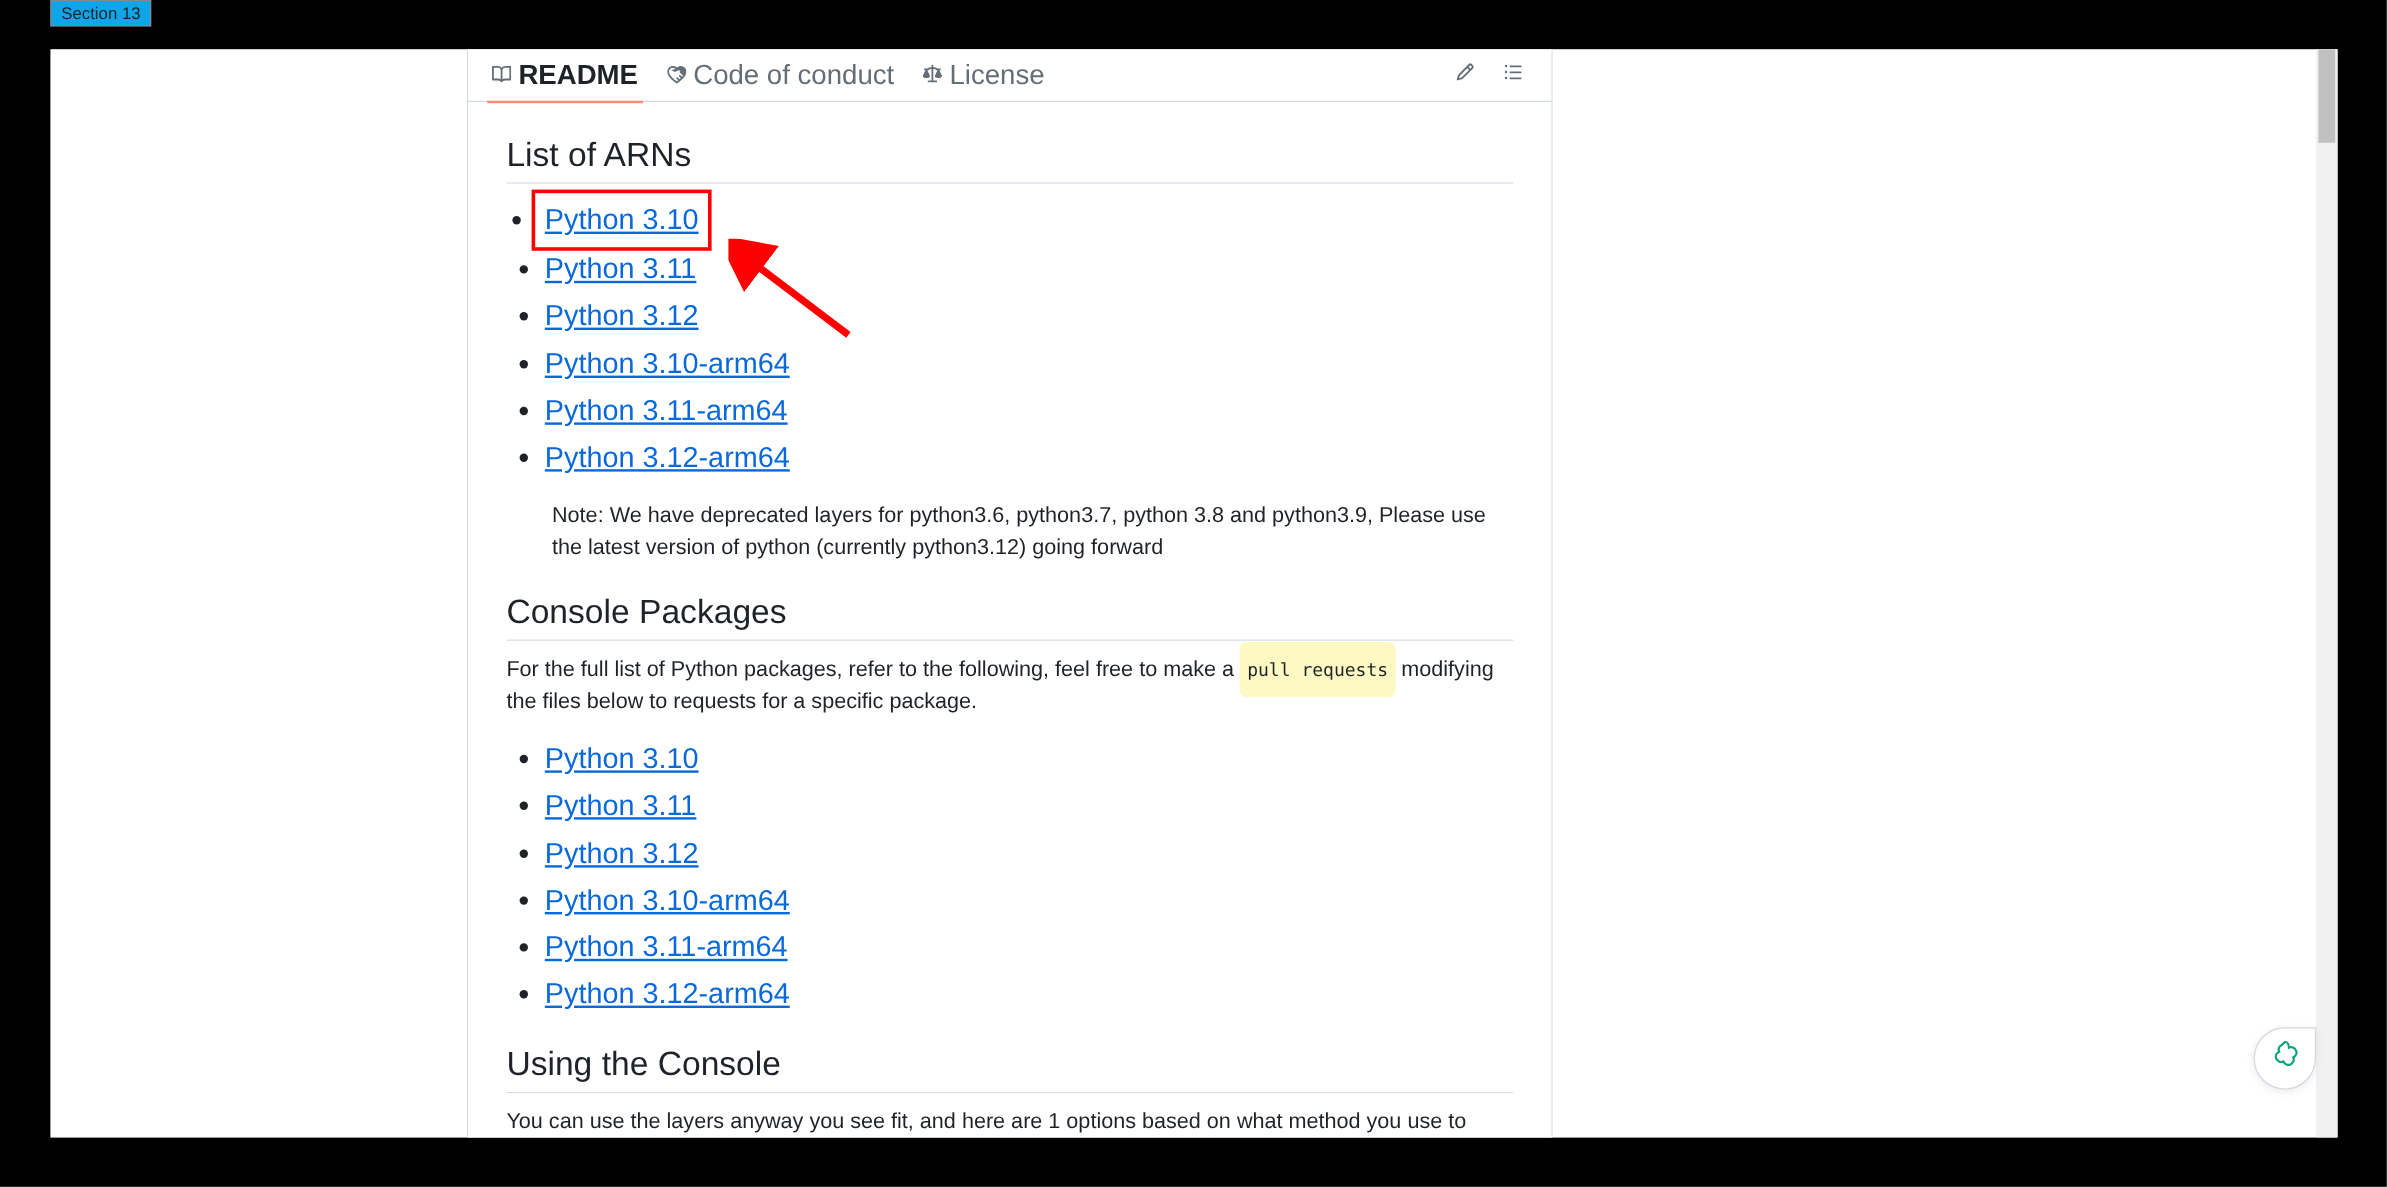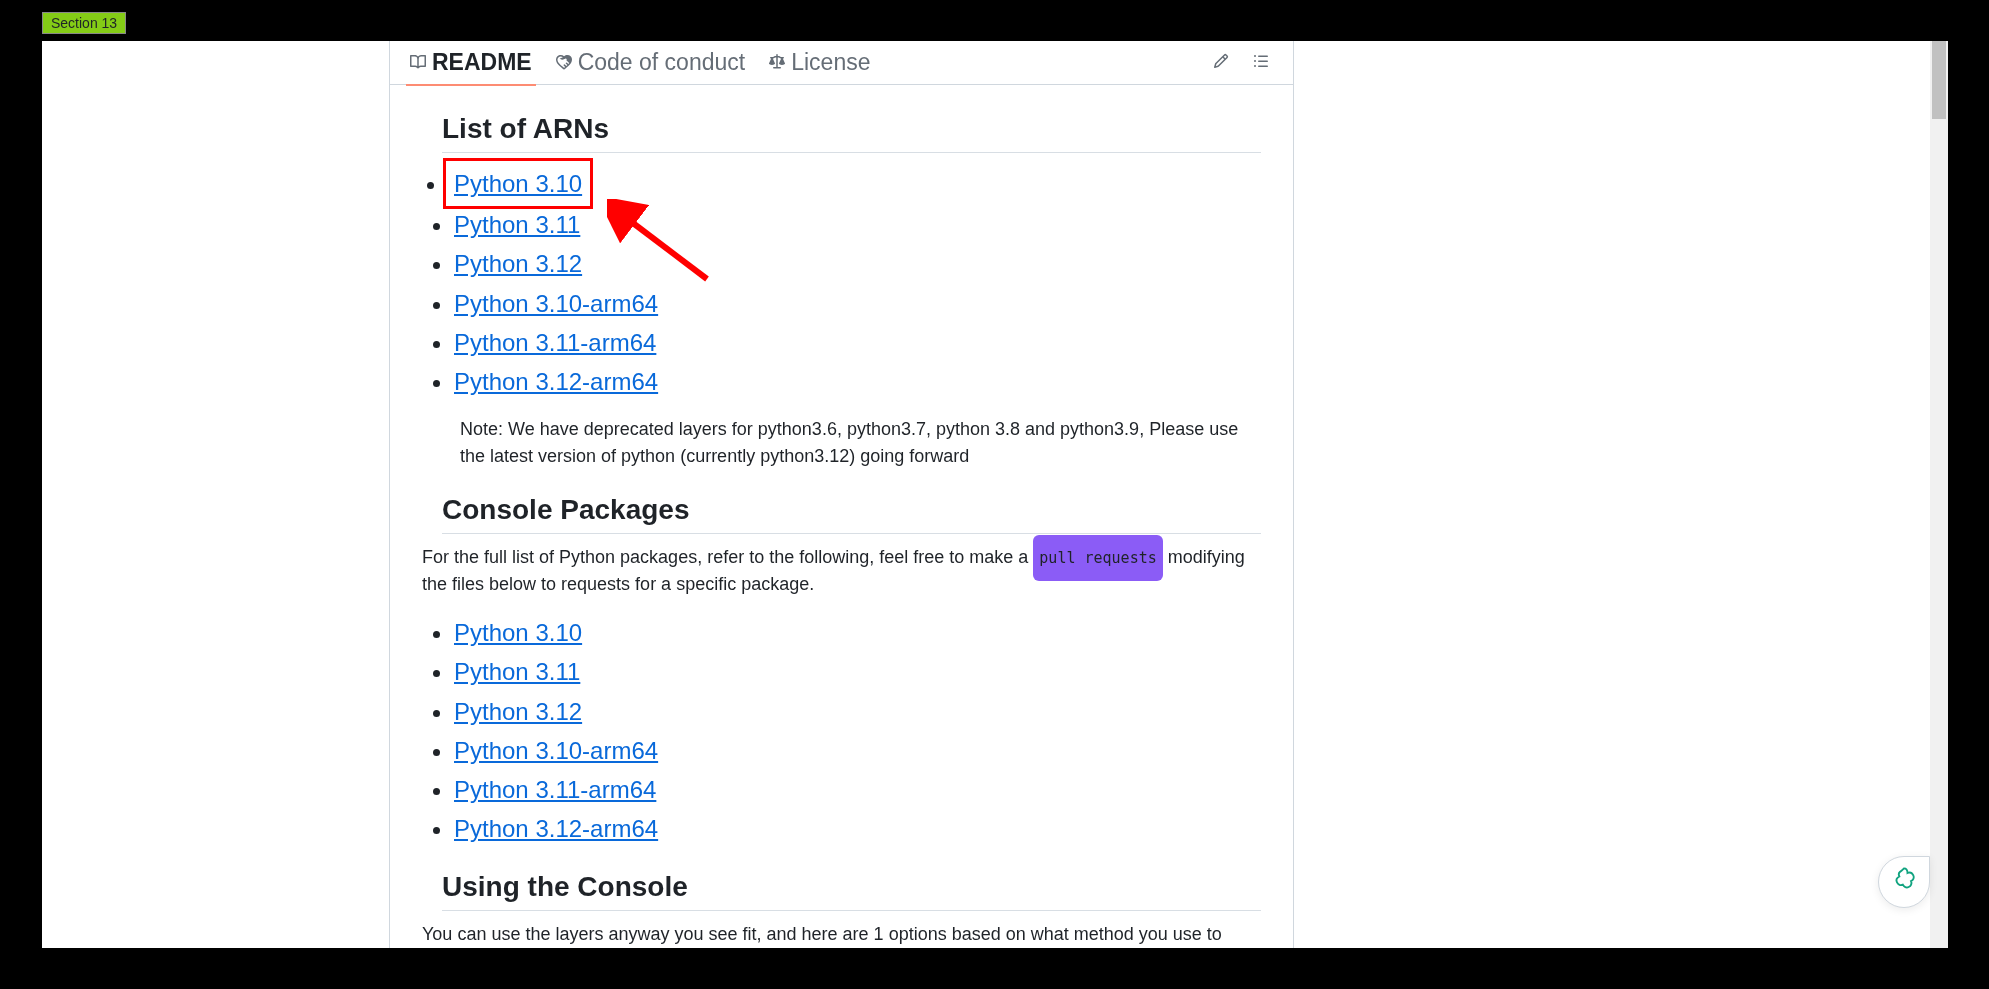--- a/index.html
+++ b/index.html
@@ -11,23 +11,23 @@
       background: #000;
       font-family: -apple-system, BlinkMacSystemFont, "Segoe UI", Helvetica, Arial, sans-serif;
       color: #1f2328;
       width: 1989px;
       height: 989px;
       overflow: hidden;
       position: relative;
     }
     .section-label {
       position: absolute;
-      top: 12px;
+      top: 0;
       left: 42px;
-      background: #84cc16;
+      background: #0ea5e9;
       border: 1px solid #888;
       padding: 2px 8px;
       font-size: 14px;
       z-index: 100;
     }
     .viewport {
       position: absolute;
       top: 41px;
       left: 42px;
       right: 41px;
@@ -103,26 +103,25 @@
     .icon-btn svg {
       width: 16px;
       height: 16px;
       fill: #656d76;
     }
     .readme-body {
       padding: 4px 32px 32px 32px;
     }
     h2 {
       font-size: 28px;
-      font-weight: 700;
+      font-weight: 400;
       margin-top: 24px;
       margin-bottom: 10px;
       padding-bottom: 7px;
       border-bottom: 1px solid #d8dee4;
-      margin-left: 20px;
     }
     h3 {
       font-size: 20px;
       font-weight: 600;
       margin-top: 28px;
       margin-bottom: 14px;
     }
     p {
       font-size: 18px;
       line-height: 1.5;
@@ -152,21 +151,21 @@
       outline-offset: 2px;
       display: list-item;
       width: fit-content;
       margin-left: -6px;
       padding-left: 6px;
       padding-right: 6px;
       padding-top: 2px;
       padding-bottom: 2px;
     }
     code {
-      background: #8b5cf6;
+      background: #fef9c3;
       padding: 14px 6px;
       border-radius: 6px;
       font-family: ui-monospace, SFMono-Regular, Menlo, monospace;
       font-size: 15px;
     }
     .red-arrow {
       position: absolute;
       left: 565px;
       top: 158px;
       pointer-events: none;

